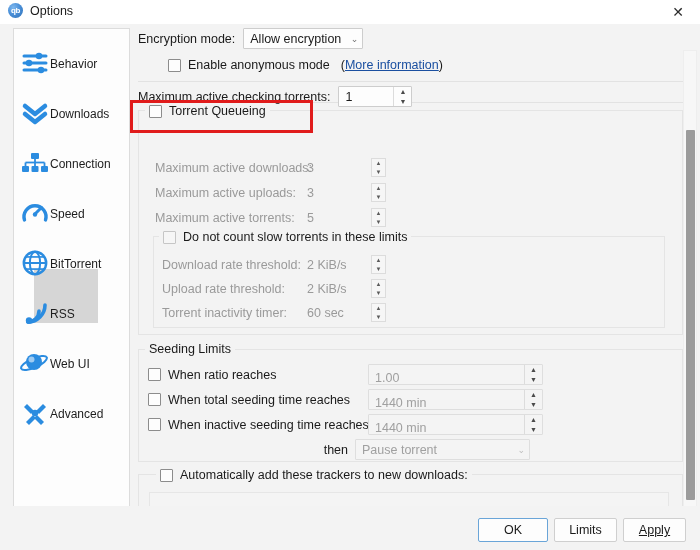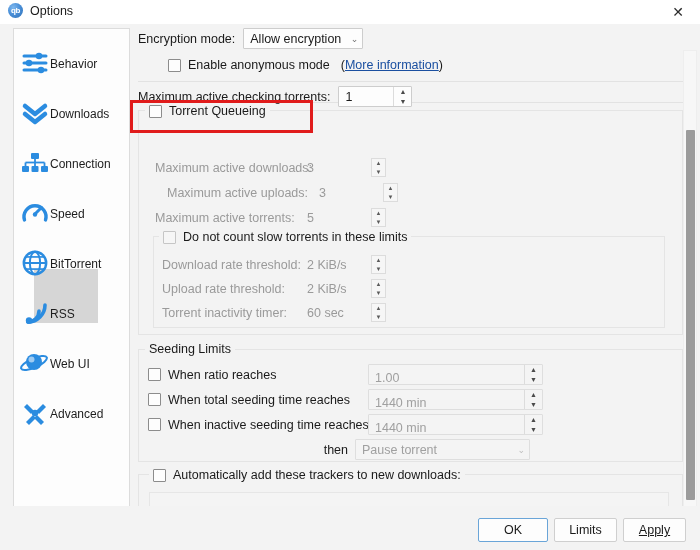--- a/index.html
+++ b/index.html
@@ -264,21 +264,21 @@
         <div class="lbl dim" style="width:152px;">Maximum active downloads:</div>
         <div class="spin-bare">
           <div class="sv" style="width:58px;">3</div>
           <div class="btns">
             <div>▲</div>
             <div>▼</div>
           </div>
         </div>
       </div>
 
-      <div class="row" style="left:20px;top:158px;margin-left:12px;">
+      <div class="row" style="left:20px;top:158px;">
         <div class="lbl dim" style="width:152px;">Maximum active uploads:</div>
         <div class="spin-bare">
           <div class="sv" style="width:58px;">3</div>
           <div class="btns">
             <div>▲</div>
             <div>▼</div>
           </div>
         </div>
       </div>
 
@@ -373,21 +373,21 @@
 
       <div class="row" style="left:178px;top:415px;">
         <div class="lbl" style="width:35px;text-align:right;">then</div>
         <div class="combo dim" style="width:175px;margin-left:7px;">
           <div class="v">Pause torrent</div>
           <div class="chev">⌄</div>
         </div>
       </div>
 
       <div class="gb" style="left:3px;top:450px;width:545px;height:60px;"></div>
-      <div class="row" style="left:14px;top:444px;background:#f3f3f3;padding:0 4px;text-align:right;">
+      <div class="row" style="left:21px;top:444px;background:#f3f3f3;padding:0 4px;text-align:right;">
         <div class="cb"></div>
         <div class="lbl" style="margin-left:7px;">Automatically add these trackers to new downloads:</div>
       </div>
       <div style="position:absolute;left:14px;top:468px;width:520px;height:42px;background:#f4f4f4;border:1px solid #e6e6e6;box-sizing:border-box;"></div>
 
     </div>
 
     <div class="sb-track"></div>
     <div class="sb-thumb" style="top:106px;height:370px;"></div>
 

